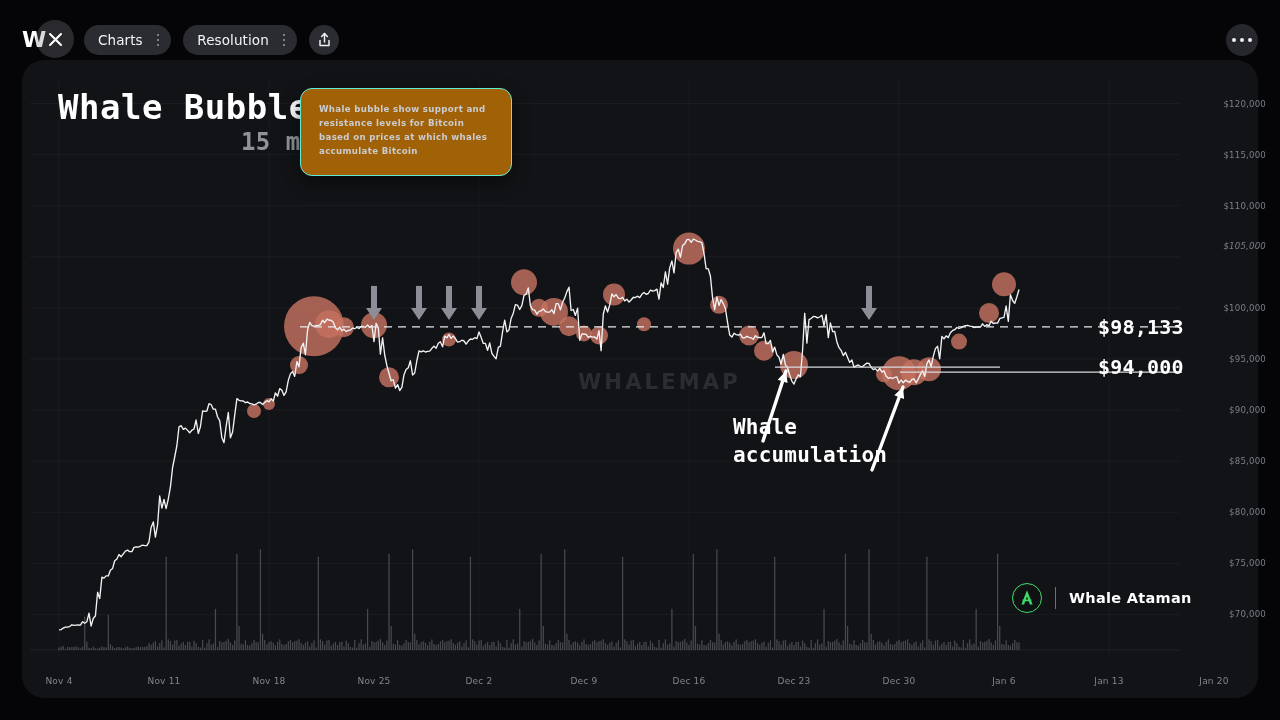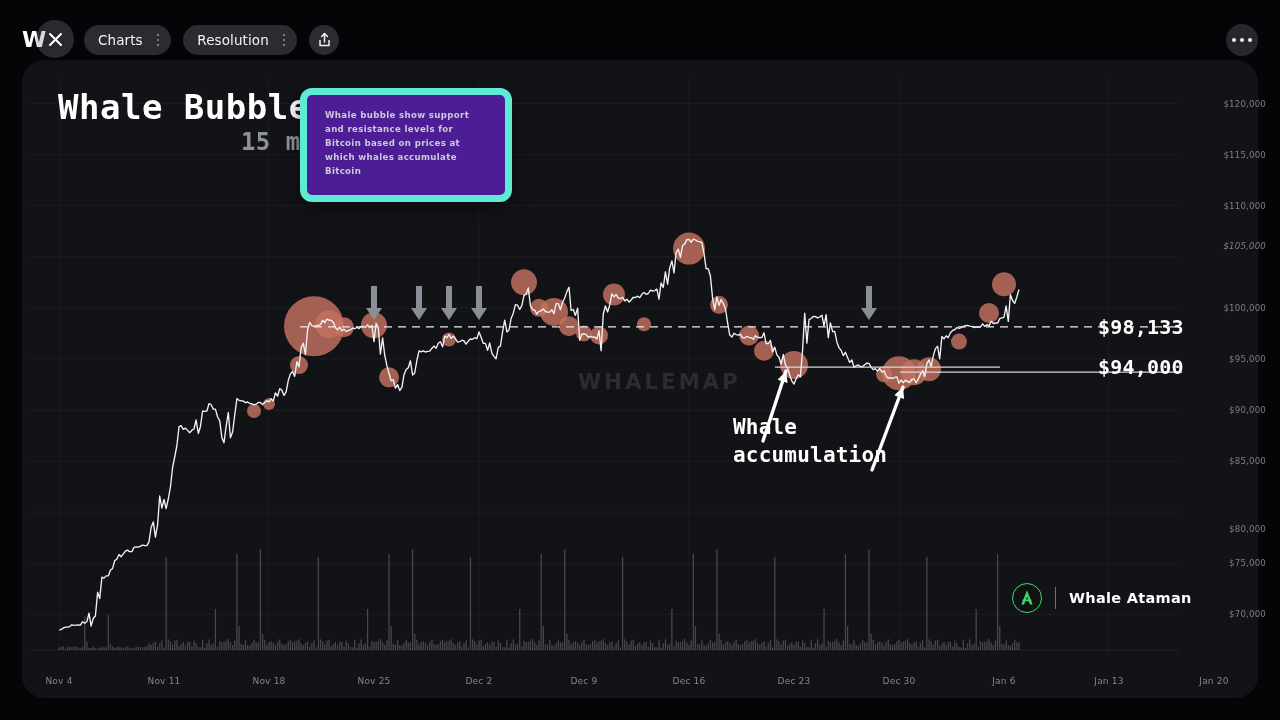--- a/index.html
+++ b/index.html
@@ -69,21 +69,21 @@
     line-height: 1.05;
   }
   .title-sub {
     font-family: "DejaVu Sans Mono", "Liberation Mono", monospace;
     font-size: 24px; font-weight: 700; color: #8f9298; letter-spacing: 0.5px;
     text-align: right; margin-top: 2px;
   }
 
   .tooltip {
     position: absolute; left: 300px; top: 88px; width: 212px;
-    background: #4c1d95; border: 7px solid #5eead4; border-radius: 12px;
+    background: #a16207; border: 1px solid #5eead4; border-radius: 12px;
     padding: 14px 16px 16px 18px; z-index: 25;
     box-shadow: 0 6px 18px rgba(0,0,0,0.45);
   }
   .tooltip p {
     font-family: "DejaVu Sans", sans-serif;
     font-size: 8.6px; line-height: 1.62; color: #c9ccd3;
     letter-spacing: 0.35px; font-weight: 600;
   }
 
   
@@ -751,21 +751,21 @@
 
   <div class="y-axis" id="y-axis">
       <div class="y-tick" style="top: 43.5405px;">$120,000</div>
       <div class="y-tick" style="top: 94.6216px;">$115,000</div>
       <div class="y-tick" style="top: 145.703px;">$110,000</div>
       <div class="y-tick" style="top: 186px; font-style: italic;">$105,000</div>
       <div class="y-tick" style="top: 247.865px;">$100,000</div>
       <div class="y-tick" style="top: 298.946px;">$95,000</div>
       <div class="y-tick" style="top: 350.027px;">$90,000</div>
       <div class="y-tick" style="top: 401.108px;">$85,000</div>
-      <div class="y-tick" style="top: 452.189px; margin-top: 17px;">$80,000</div>
+      <div class="y-tick" style="top: 452.189px;">$80,000</div>
       <div class="y-tick" style="top: 503.27px;">$75,000</div>
       <div class="y-tick" style="top: 554.351px;">$70,000</div>
     </div>
   <div class="x-axis" id="x-axis">
       <div class="x-tick" style="left: 37px;">Nov 4</div>
       <div class="x-tick" style="left: 142px;">Nov 11</div>
       <div class="x-tick" style="left: 247px;">Nov 18</div>
       <div class="x-tick" style="left: 352px;">Nov 25</div>
       <div class="x-tick" style="left: 457px;">Dec 2</div>
       <div class="x-tick" style="left: 562px;">Dec 9</div>

